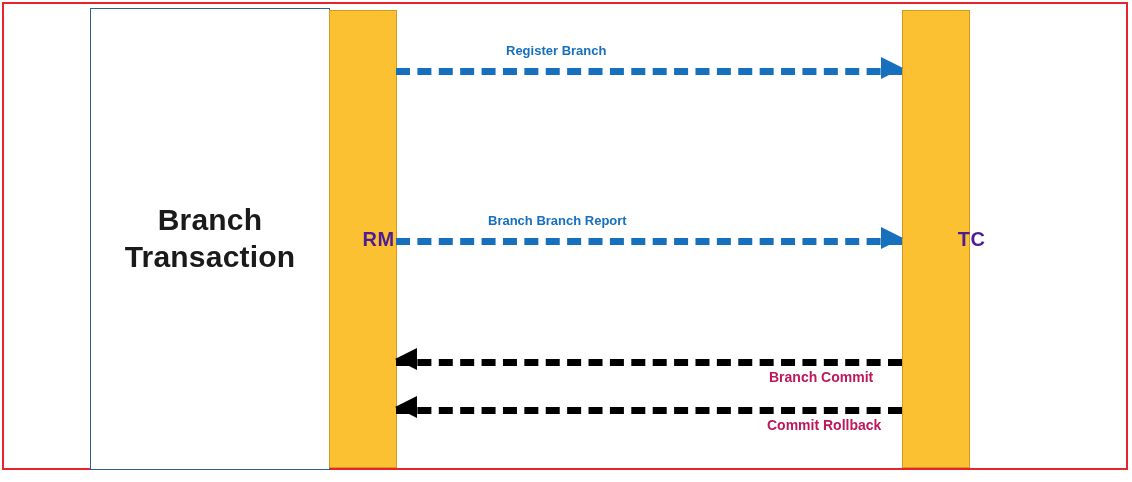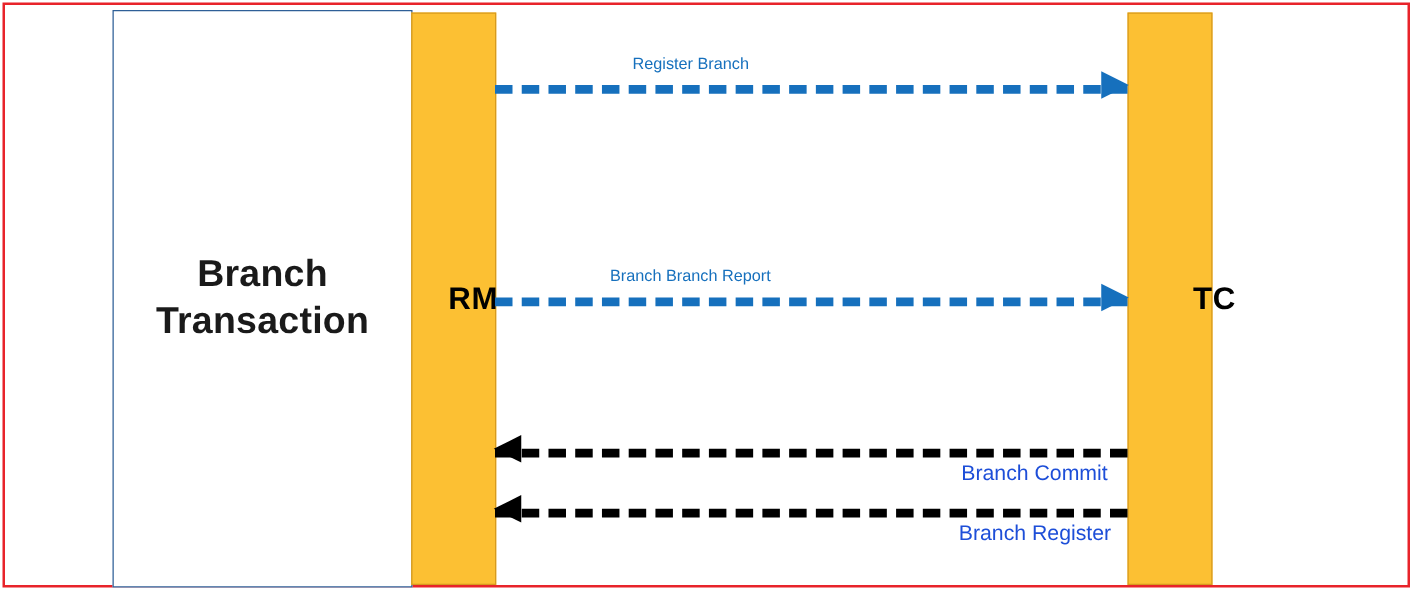--- a/index.html
+++ b/index.html
@@ -60,23 +60,23 @@
     background: #fcc033;
     border: 1px solid #d79a1e;
     box-sizing: border-box;
     display: flex;
     align-items: center;
     justify-content: center;
   }
   #lifeline-rm { left: 329px; width: 68px; }
   #lifeline-tc { left: 902px; width: 68px; padding-left: 40px; }
   .lifeline-label {
-    font-size: 25px;
+    font-size: 20px;
     font-weight: bold;
-    color: #000000;
+    color: #4c1d95;
     letter-spacing: 0.5px;
     margin-left: 31px;
   }
   
   .message {
     position: absolute;
     left: 396px;
     width: 506px;
     height: 0;
   }
@@ -104,32 +104,32 @@
   .arrowhead.right {
     right: -1px;
     border-left: 22px solid #1670bd;
   }
   .arrowhead.left {
     left: -1px;
     border-right: 22px solid #000000;
   }
   .msg-label {
     position: absolute;
-    font-weight: normal;
+    font-weight: bold;
     white-space: nowrap;
     padding-left: 24px;
   }
   .msg-label.blue {
     color: #1670bd;
     font-size: 13px;
     top: -25px;
   }
   .msg-label.black {
-    color: #1d4ed8;
-    font-size: 17px;
+    color: #be185d;
+    font-size: 14px;
     top: 10px;
   }
   
   #message-register-branch { top: 68px; }
   #message-register-branch .msg-label { left: 86px; }
   #message-branch-status-report { top: 238px; }
   #message-branch-status-report .msg-label { left: 68px; }
   #message-branch-commit { top: 359px; }
   #message-branch-commit .msg-label { left: 349px; }
   #message-branch-rollback { top: 407px; }
@@ -169,16 +169,16 @@
 
   <div id="message-branch-commit" class="message">
     <div class="msg-line black"></div>
     <div class="arrowhead left"></div>
     <div class="msg-label black">Branch Commit</div>
   </div>
 
   <div id="message-branch-rollback" class="message">
     <div class="msg-line black"></div>
     <div class="arrowhead left"></div>
-    <div class="msg-label black">Branch Register</div>
+    <div class="msg-label black">Commit Rollback</div>
   </div>
 
 </div>
 
 </body></html>

